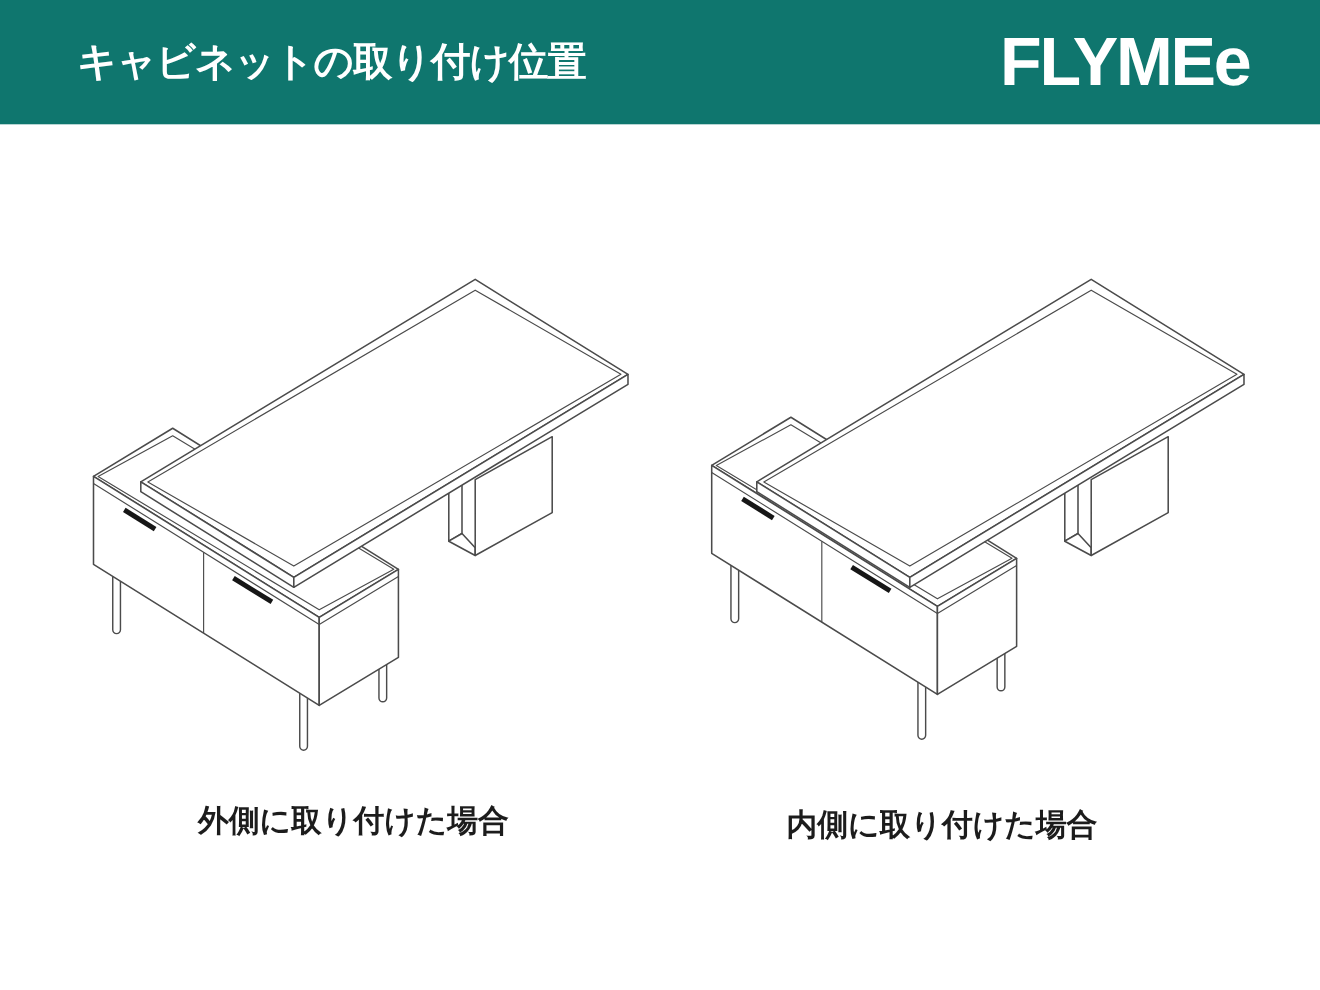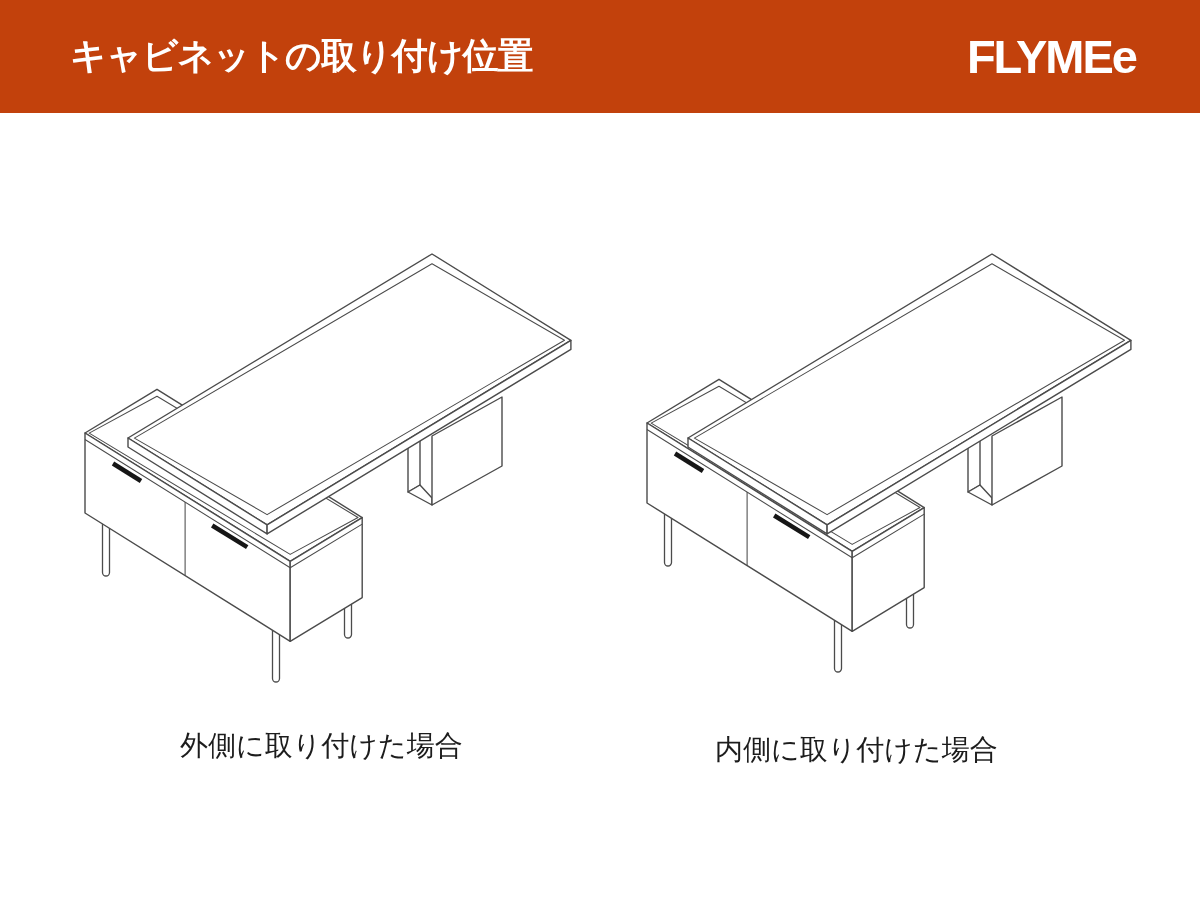--- a/index.html
+++ b/index.html
@@ -2,38 +2,38 @@
 <html style="--line: #4b4b4b; --handle: #161616;"><head>
 <meta charset="utf-8">
 <style>
   html,body{margin:0;padding:0;background:#ffffff;}
   #page{position:relative;width:1200px;height:900px;background:#ffffff;overflow:hidden;
         font-family:"Liberation Sans","DejaVu Sans",sans-serif;}
   #header{position:absolute;left:0;top:0;width:1200px;height:113px;display:flex;
           align-items:center;justify-content:space-between;box-sizing:border-box;
           padding:0 64px 0 70px;}
   #title{font-size:36px;font-weight:700;letter-spacing:-1px;white-space:nowrap;}
-  #brand{font-size:47px;font-weight:700;letter-spacing:-2px;white-space:nowrap;}
+  #brand{font-size:62px;font-weight:700;letter-spacing:-2px;white-space:nowrap;}
   .figure{position:absolute;width:540px;height:470px;}
   #fig-outside{left:60px;top:230px;}
   #fig-inside{left:620px;top:230px;}
-  .caption{position:absolute;font-size:28px;font-weight:400;color:#1c1c1c;white-space:nowrap;}
+  .caption{position:absolute;font-size:28px;font-weight:700;color:#1c1c1c;white-space:nowrap;}
   #cap-outside{left:180px;top:727px;}
   #cap-inside{left:715px;top:731px;}
   svg .ln{fill:#ffffff;stroke:var(--line,#4b4b4b);stroke-width:1.4;stroke-linejoin:round;}
   svg .thin{fill:none;stroke:var(--line,#4b4b4b);stroke-width:1.05;stroke-linejoin:round;}
   svg .handle{fill:none;stroke:var(--handle,#161616);stroke-width:4.5;stroke-linecap:butt;}
   svg .leg{fill:#ffffff;stroke:var(--line,#4b4b4b);stroke-width:1.3;}
 </style>
 </head>
 <body>
 
 <div id="page">
 
-  <div id="header" style="background: #c2410c; color: rgb(255, 255, 255);">
+  <div id="header" style="background: #0f766e; color: rgb(255, 255, 255);">
     <span id="title">キャビネットの取り付け位置</span>
     <span id="brand">FLYMEe</span>
   </div>
 
   <div class="figure" id="fig-outside">
     <svg width="540" height="470" viewBox="0 0 540 470">
 
       <g>
         <path class="leg" d="M284.5,356 L284.5,404.5 A3.5,3.5 0 0 0 291.5,404.5 L291.5,356 Z"></path>
         <path class="leg" d="M42.5,294 L42.5,342.5 A3.5,3.5 0 0 0 49.5,342.5 L49.5,294 Z"></path>

